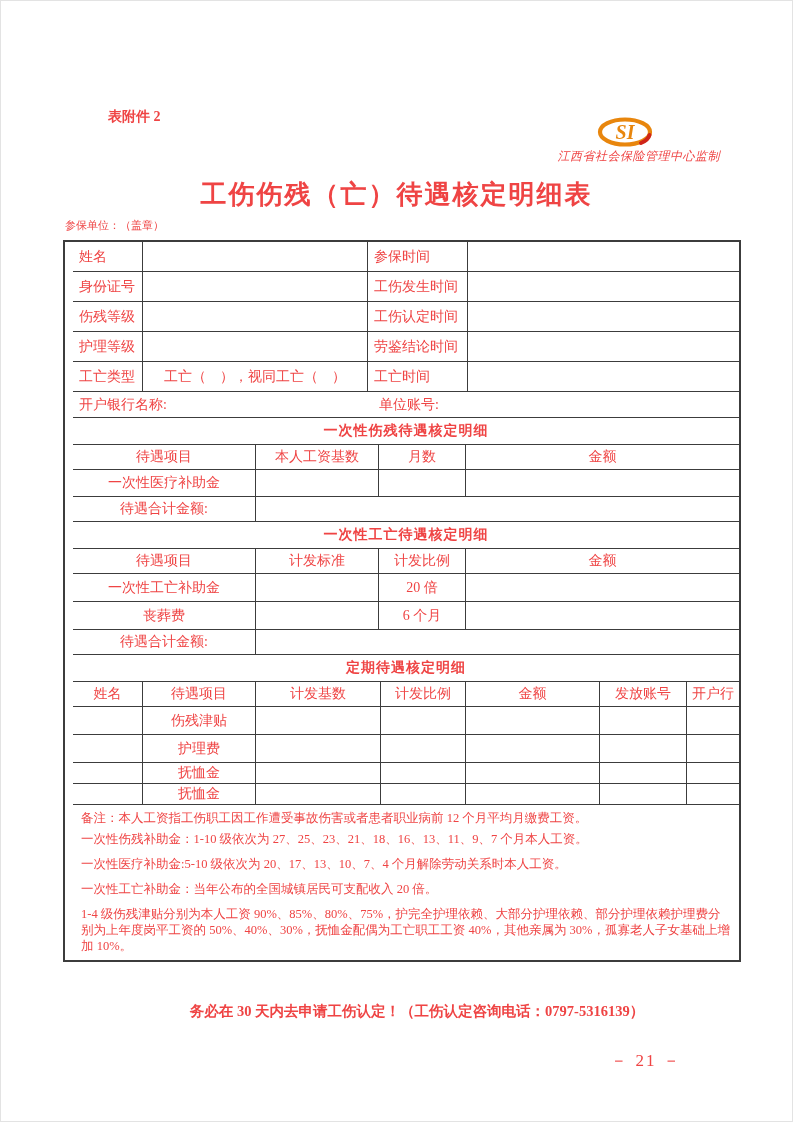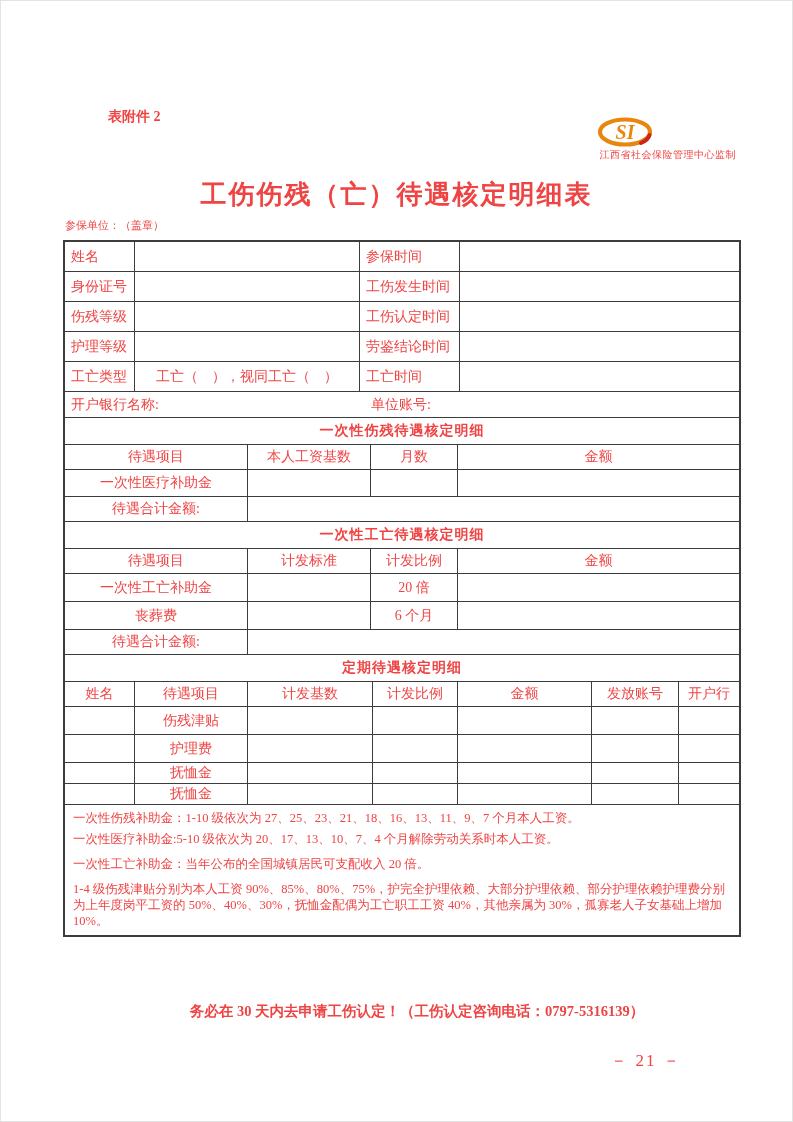--- a/index.html
+++ b/index.html
@@ -14,39 +14,39 @@
     overflow: hidden;
   }
   .attachment {
     position: absolute; left: 107px; top: 107px;
     font-size: 14px; font-weight: bold;
   }
   .logo {
     position: absolute; left: 596px; top: 114px;
   }
   .org-caption {
-    position: absolute; right: 56px; top: 147px;
-    font-size: 10px; letter-spacing: 0.5px;
+    position: absolute; right: 72px; top: 147px;
+    font-size: 12px; letter-spacing: 0.5px; font-style: italic;
   }
   .doc-title {
     position: absolute; left: 0; top: 176px; width: 100%;
     text-align: center; font-size: 26px; font-weight: bold;
     letter-spacing: 2px; margin: 0;
   }
   .unit-label {
     position: absolute; left: 64px; top: 217px;
     font-size: 11px;
   }
   
   .sheet {
     position: absolute; left: 62px; top: 239px; width: 678px;
     border: 2px solid #3c3c3c;
     font-size: 14px;
   }
-  .row { display: flex; border-bottom: 1px solid #3c3c3c; align-items: stretch; }
+  .row { display: flex; border-bottom: 1px solid #3c3c3c; align-items: stretch; margin-left: 8px; }
   .row:last-child { border-bottom: none; }
   .cell {
     display: flex; align-items: center;
     border-right: 1px solid #3c3c3c;
     padding: 0 6px; overflow: hidden; white-space: nowrap;
   }
   .cell:last-child { border-right: none; }
   .cell.fill { flex: 1; }
   .cell.center { justify-content: center; }
   
@@ -238,20 +238,21 @@
       <div class="cell c-p2 center">抚恤金</div>
       <div class="cell c-p3"></div>
       <div class="cell c-p4"></div>
       <div class="cell c-p5"></div>
       <div class="cell c-p6"></div>
       <div class="cell fill"></div>
     </div>
 
     <div class="row">
       <div class="cell notes">
+        <p>备注：本人工资指工伤职工因工作遭受事故伤害或者患者职业病前 12 个月平均月缴费工资。</p>
         <p>一次性伤残补助金：1-10 级依次为 27、25、23、21、18、16、13、11、9、7 个月本人工资。</p>
         <p>一次性医疗补助金:5-10 级依次为 20、17、13、10、7、4 个月解除劳动关系时本人工资。</p>
         <p>一次性工亡补助金：当年公布的全国城镇居民可支配收入 20 倍。</p>
         <p>1-4 级伤残津贴分别为本人工资 90%、85%、80%、75%，护完全护理依赖、大部分护理依赖、部分护理依赖护理费分别为上年度岗平工资的 50%、40%、30%，抚恤金配偶为工亡职工工资 40%，其他亲属为 30%，孤寡老人子女基础上增加 10%。</p>
       </div>
     </div>
 
   </div>
 
   <div class="footer-notice">务必在 30 天内去申请工伤认定！（工伤认定咨询电话：0797-5316139）</div>

